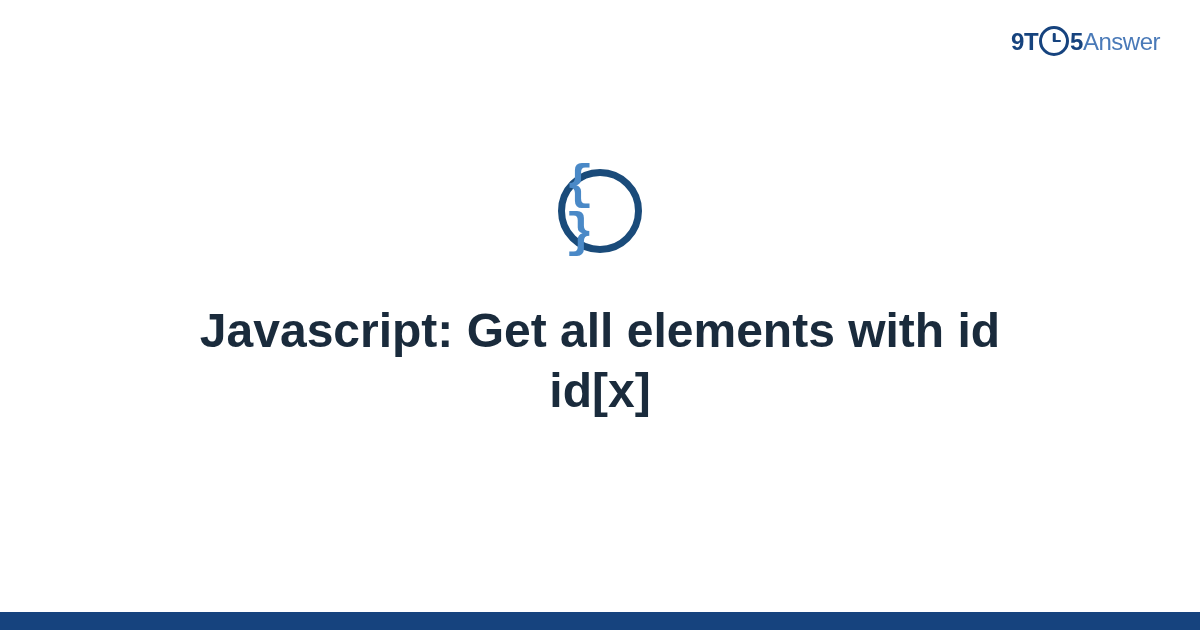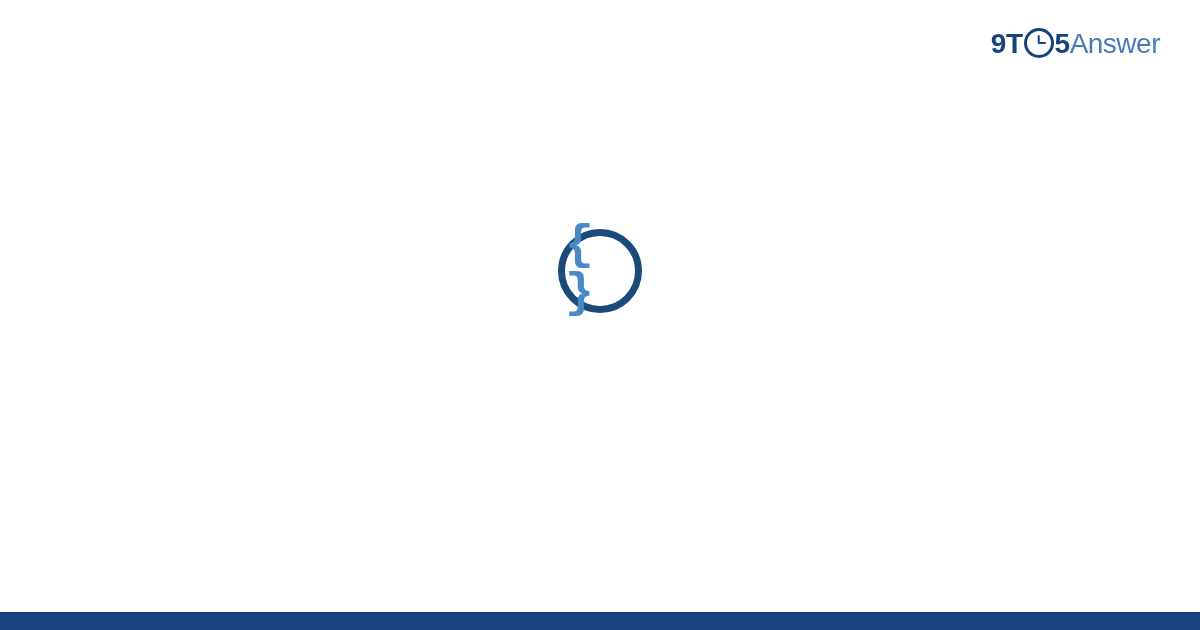--- a/index.html
+++ b/index.html
@@ -12,21 +12,21 @@
       height: 630px;
       background: #ffffff;
       font-family: Arial, Helvetica, sans-serif;
       position: relative;
       overflow: hidden;
     }
     .logo {
       position: absolute;
       top: 28px;
       right: 40px;
-      font-size: 28px;
+      font-size: 24px;
       font-weight: bold;
       letter-spacing: -0.5px;
     }
     .logo .nine {
       color: #16437e;
     }
     .logo .t {
       color: #16437e;
     }
     .logo .clock {
@@ -125,15 +125,16 @@
 <body>
 
 <div class="logo">
   <span class="nine">9</span><span class="t">T</span><span class="clock"></span><span class="five">5</span><span class="answer">Answer</span>
 </div>
 
 <div class="main-content">
   <div class="code-icon">
     <span class="braces">{ }</span>
   </div>
+  <h1 class="title">Javascript: Get all elements with id id[x]</h1>
 </div>
 
 <div class="bottom-bar"></div>
 
 </body></html>

